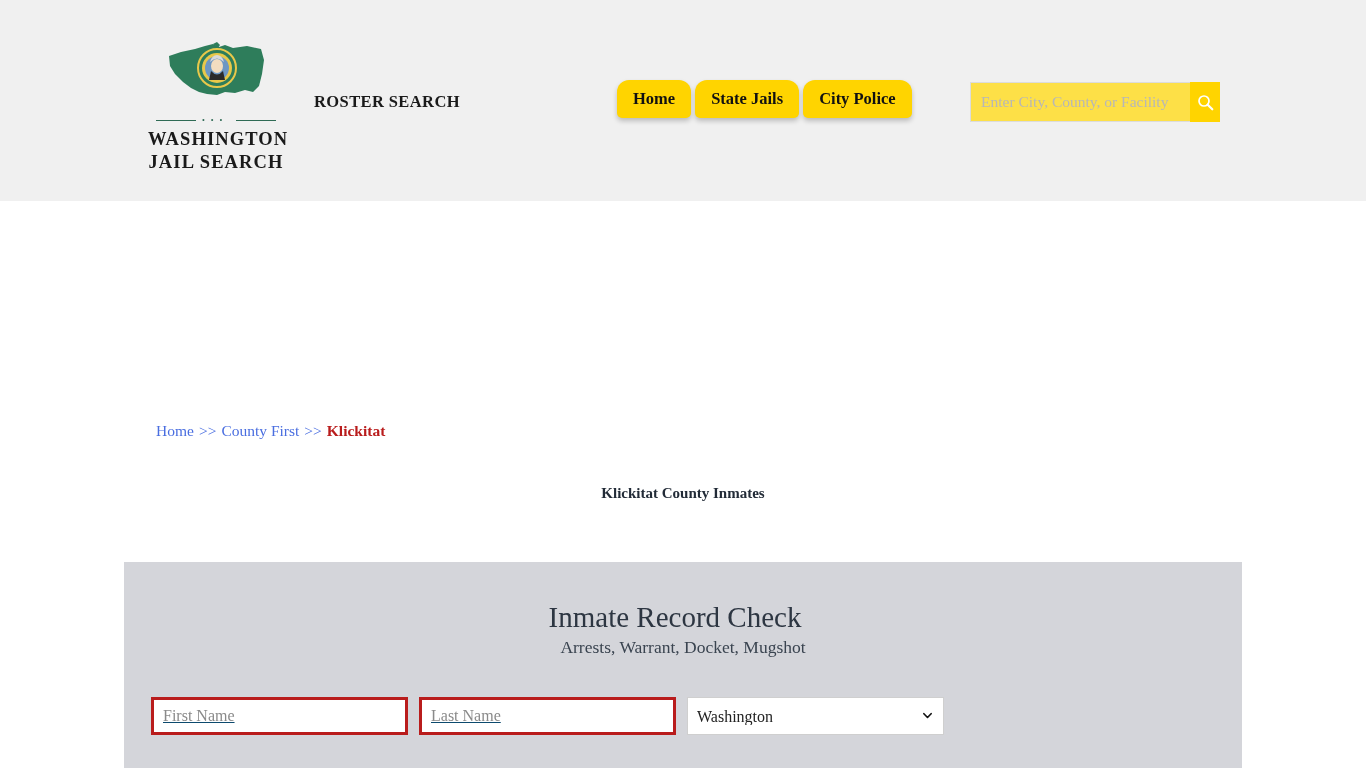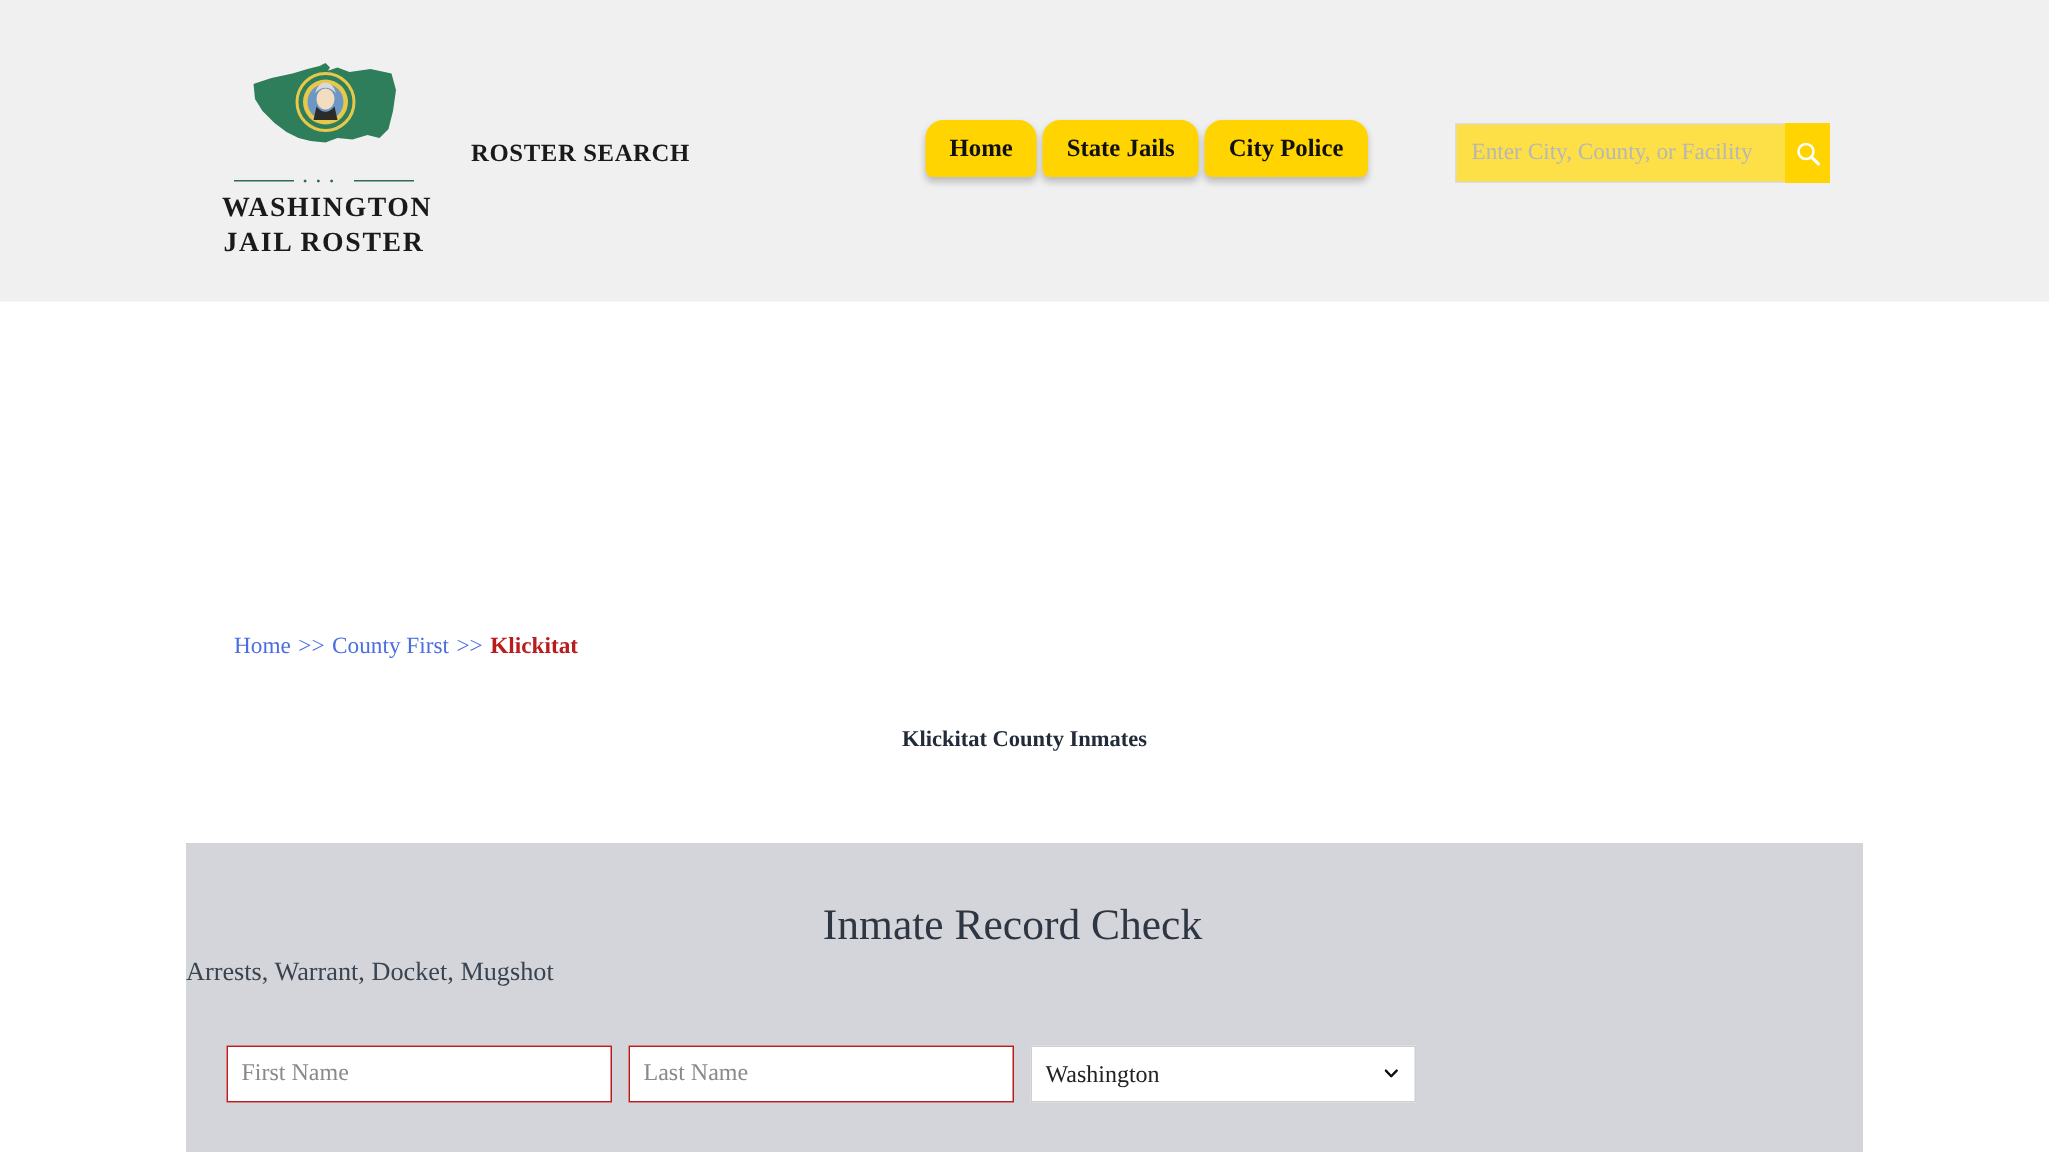--- a/index.html
+++ b/index.html
@@ -173,41 +173,42 @@
   .panel-title {
     margin: 38px 16px 0 0;
     text-align: center;
     font-size: 29px;
     font-weight: normal;
     color: #2d3642;
     line-height: 34px;
   }
   .panel-subtitle {
     margin: 3px 0 0 0;
-    text-align: left;
+    text-align: center;
     font-size: 17.5px;
     color: #3a4450;
   }
   .record-form {
     position: absolute;
     left: 27px;
     top: 135px;
     display: flex;
     gap: 11px;
   }
   .form-text {
     width: 257px;
     height: 38px;
-    border: 1px solid #b91c1c;
+    border: 3px solid #b91c1c;
     background: #fff;
     padding: 0 9px;
     font-family: "Liberation Serif", "DejaVu Serif", serif;
     font-size: 16px;
-    color: #c2410c;
+    color: #0c4a6e;
     outline: none;
+    text-decoration: underline;
   }
   .form-text::placeholder { color: #8a8a8a; }
   .form-select {
     width: 257px;
     height: 38px;
     border: 1px solid #cfcfcf;
     background: #fff;
     padding: 0 9px;
     font-family: "Liberation Serif", "DejaVu Serif", serif;
     font-size: 16px;
@@ -251,21 +252,21 @@
         <circle cx="56" cy="28" r="12" fill="#6d97c4"></circle>
         <ellipse cx="56" cy="26" rx="6" ry="7" fill="#f2ddc0"></ellipse>
         <path d="M50 31 q6 7 12 0 l2 9 h-16 z" fill="#2b2b2b"></path>
         <path d="M49 22 q7 -7 14 0 q-2 -7 -7 -7 q-5 0 -7 7 z" fill="#d9d9d9"></path>
       </svg>
     </div>
     <div class="brand-rule">
       <span>• • •</span>
     </div>
     <div class="brand-name">WASHINGTON</div>
-    <div class="brand-name">JAIL ROSTER</div>
+    <div class="brand-name">JAIL SEARCH</div>
   </div>
 
   <div class="roster-search-word">ROSTER SEARCH</div>
 
   <nav class="main-nav">
     <button class="nav-tab">Home</button>
     <button class="nav-tab">State Jails</button>
     <button class="nav-tab">City Police</button>
   </nav>
 

